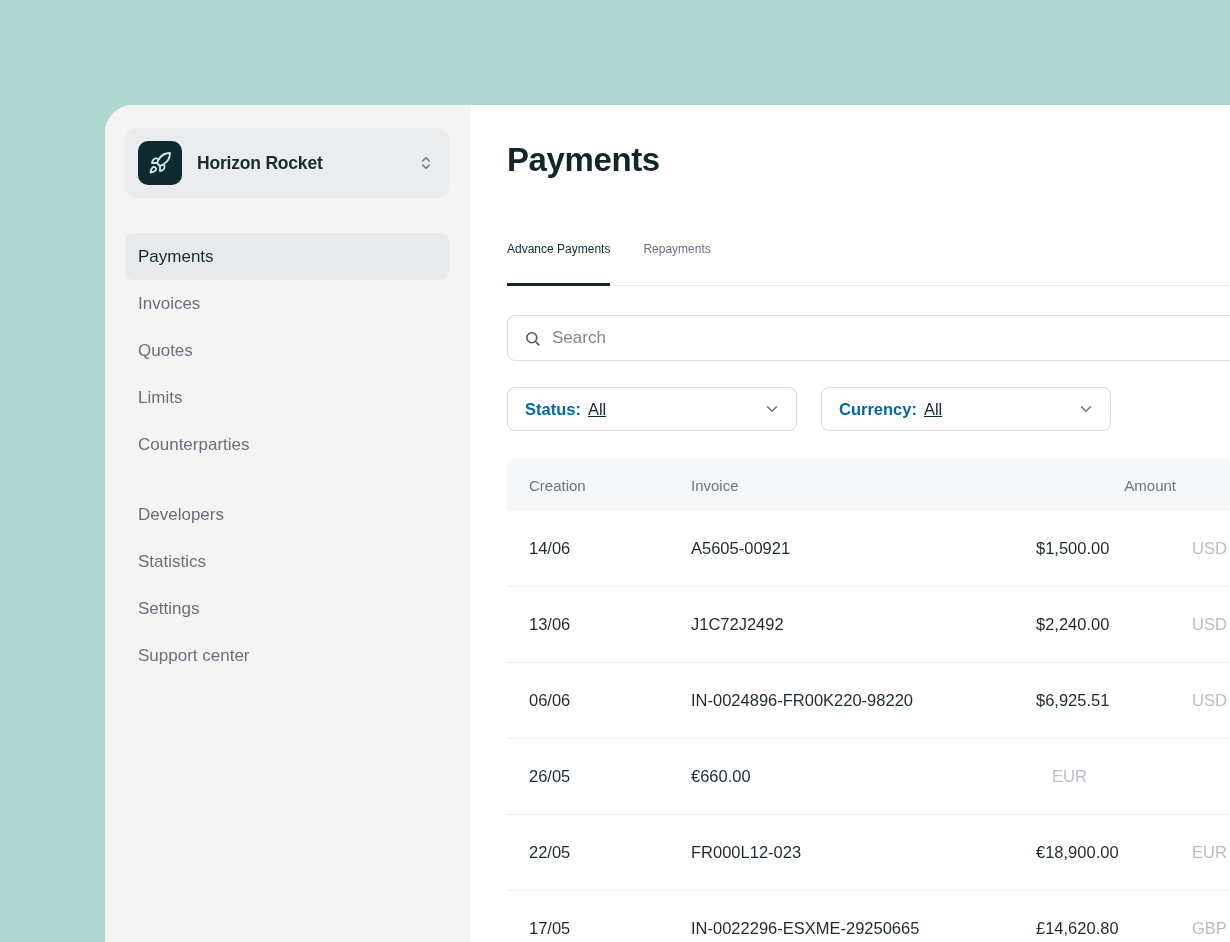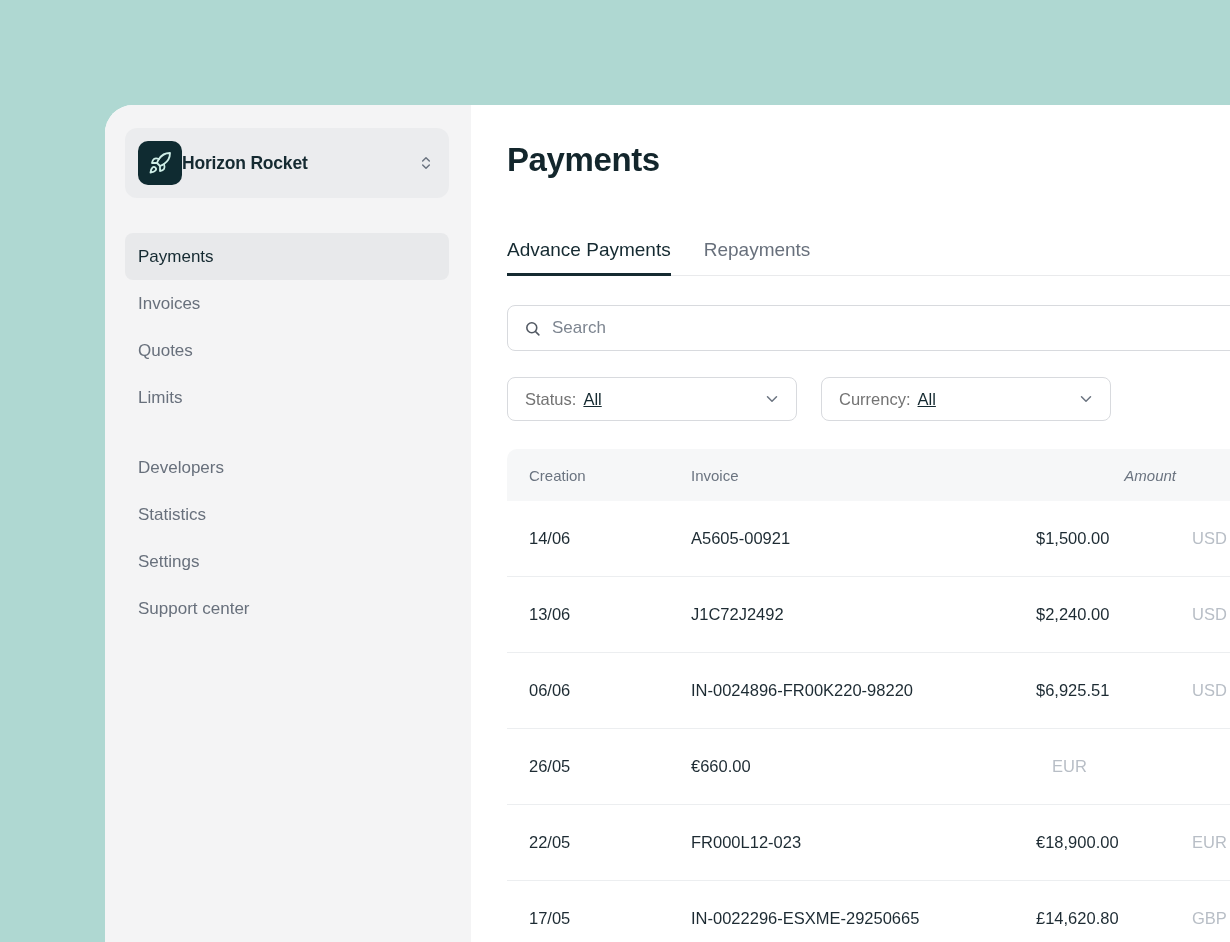--- a/index.html
+++ b/index.html
@@ -33,20 +33,21 @@
   }
   .brand-tile {
     width:44px; height:44px;
     border-radius:10px;
     background:#0f2b31;
     display:flex; align-items:center; justify-content:center;
     flex:0 0 auto;
   }
   .brand-tile svg { width:24px; height:24px; }
   .brand-name {
+    margin-left:15px;
     font-size:17.5px; font-weight:700;
     color:#152a31;
     letter-spacing:-0.2px;
   }
   .switcher-icon { margin-left:auto; display:flex; }
   .switcher-icon svg { width:16px; height:16px; }
   .nav { margin-top:35px; }
   .nav-section + .nav-section { margin-top:23px; }
   .nav-item {
     height:47px;
@@ -75,24 +76,24 @@
     color:#13262c;
     letter-spacing:-0.4px;
   }
   .tabs {
     display:flex; gap:33px;
     margin-top:57px;
     width:800px;
     border-bottom:1px solid #e9eaec;
   }
   .tab {
-    font-size:19px;
+    font-size:12px;
     line-height:21px;
     color:#68707c;
-    padding-bottom:13px;
+    padding-bottom:23px;
     border-bottom:3px solid transparent;
     margin-bottom:-1px;
     cursor:pointer;
     white-space:nowrap;
   }
   .tab.active { color:#152a31; border-bottom-color:#152a31; font-weight:400; }
   .search {
     margin-top:29px;
     width:800px; height:46px;
     border:1px solid #d8dade;
@@ -116,40 +117,40 @@
   .filter {
     width:290px; height:44px;
     border:1px solid #d8dade;
     border-radius:8px;
     display:flex; align-items:center;
     padding:0 15px 0 17px;
     font-size:16.5px;
     cursor:pointer;
     background:#fff;
   }
-  .filter-label { color:#737373; }
+  .filter-label { color:#0369a1;font-weight:bold; }
   .filter-value { color:#152a31; margin-left:7px;text-decoration:underline; }
   .filter .chev { margin-left:auto; display:flex; }
   .filter .chev svg { width:18px; height:18px; }
   
   .table { margin-top:28px; width:745px; }
   .thead, .trow {
     display:grid;
     grid-template-columns:162px 1fr 140px 76px;
     align-items:center;
     padding-left:22px;
   }
   .thead {
     height:52px;
     background:#f6f7f8;
     border-radius:10px 10px 0 0;
     color:#6b7480;
     font-size:15px;
   }
-  .th-amount { text-align:right;font-style:italic; }
+  .th-amount { text-align:right; }
   .trow {
     height:76px;
     border-bottom:1px solid #eceef0;
     font-size:16.5px;
     color:#1d2b33;
     cursor:pointer;
     background:#fff;
   }
   .cell-amount { }
   .cell-currency { padding-left:16px; color:#b8bec6; }
@@ -178,20 +179,21 @@
             <path d="m7 9 5-5 5 5"></path>
         </svg>
       </span>
     </div>
     <div class="nav">
         <div class="nav-section">
           <div class="nav-item active">Payments</div>
           <div class="nav-item">Invoices</div>
           <div class="nav-item">Quotes</div>
           <div class="nav-item">Limits</div>
+          <div class="nav-item">Counterparties</div>
         </div>
         <div class="nav-section">
           <div class="nav-item">Developers</div>
           <div class="nav-item">Statistics</div>
           <div class="nav-item">Settings</div>
           <div class="nav-item">Support center</div>
         </div>
       </div>
   </div>
 

